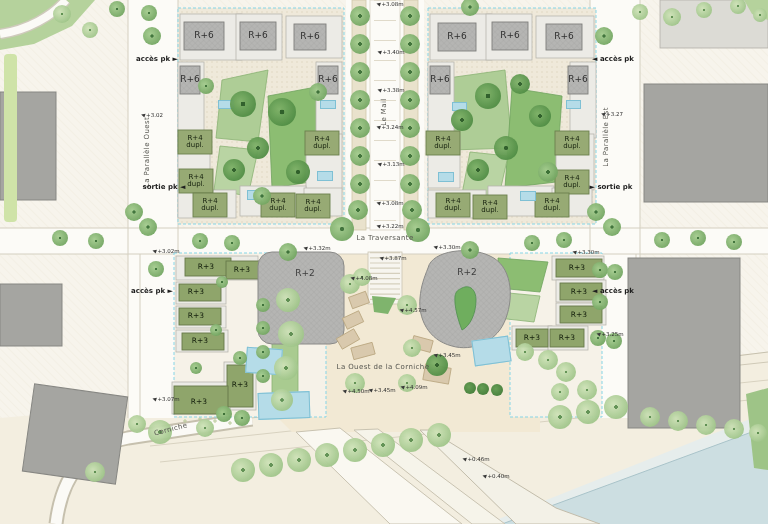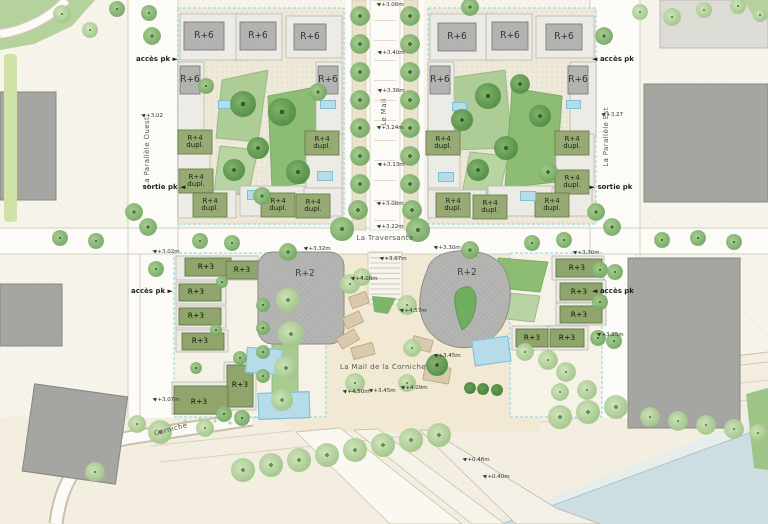--- a/index.html
+++ b/index.html
@@ -224,21 +224,21 @@
     <path d="M0,34 C28,30 52,16 66,0" fill="none" stroke="#cfcabc" stroke-width="11"></path>
     <path d="M0,34 C28,30 52,16 66,0" fill="none" stroke="#fbfaf6" stroke-width="8"></path>
     <rect x="4" y="54" width="13" height="168" rx="4" fill="#cfe3a8"></rect>
     <polygon points="744,0 768,0 768,20 752,14" fill="#b5d29c"></polygon>
     <polygon points="746,394 768,388 768,470 754,468" fill="#9ec487"></polygon>
   </svg>
 <div class="lbl street" style="left: 148px; top: 152px; transform: translate(-50%, -50%) rotate(-90deg);">La Parallèle Ouest</div>
     <div class="lbl street" style="left: 385px; top: 112px; transform: translate(-50%, -50%) rotate(-90deg);">Le Mail</div>
     <div class="lbl street" style="left: 607px; top: 137px; transform: translate(-50%, -50%) rotate(-90deg);">La Parallèle Est</div>
     <div class="lbl street" style="left: 385px; top: 239px; transform: translate(-50%, -50%) rotate(0deg);">La Traversante</div>
-    <div class="lbl street" style="left: 383px; top: 368px; transform: translate(-50%, -50%) rotate(0deg);">La Mail de la Corniche</div>
+    <div class="lbl street" style="left: 383px; top: 368px; transform: translate(-50%, -50%) rotate(0deg);">La Ouest de la Corniche</div>
     <div class="lbl street" style="left: 171px; top: 430px; transform: translate(-50%, -50%) rotate(-14deg);">Corniche</div>
     <div class="lbl access" style="left: 157px; top: 60px;">accès pk ►</div>
     <div class="lbl access" style="left: 164px; top: 188px;">sortie pk ◄</div>
     <div class="lbl access" style="left: 152px; top: 292px;">accès pk ►</div>
     <div class="lbl access" style="left: 613px; top: 60px;">◄ accès pk</div>
     <div class="lbl access" style="left: 611px; top: 188px;">► sortie pk</div>
     <div class="lbl access" style="left: 613px; top: 292px;">◄ accès pk</div>
     <div class="elev" style="left: 390px; top: 4px;">
       <span class="tri"></span>
       <span class="val">+3.08m</span>

